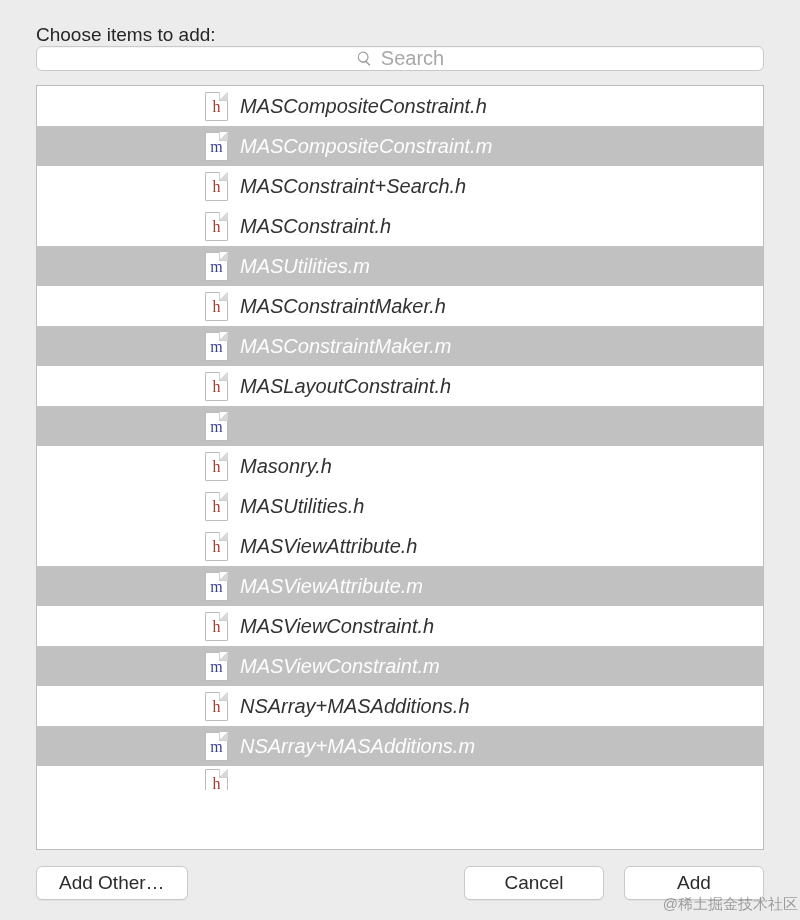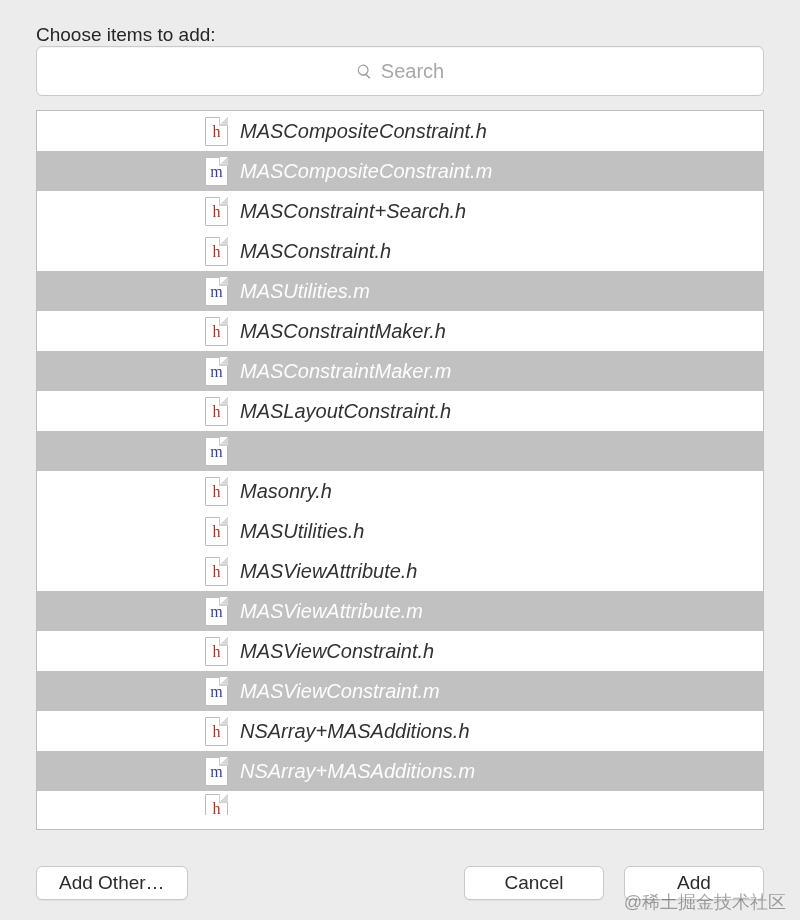--- a/index.html
+++ b/index.html
@@ -22,21 +22,21 @@
       height: 100%;
     }
     .title {
       font-size: 19px;
       color: #262626;
     }
     .search-field {
       display: flex;
       align-items: center;
       justify-content: center;
-      height: 50px;
+      height: 25px;
       background: #fff;
       border: 1px solid #c9c9c9;
       border-radius: 6px;
       box-shadow: inset 0 1px 1px rgba(0,0,0,0.04);
       color: #a8a8a8;
       font-size: 20px;
       margin-bottom: 14px;
       gap: 8px;
     }
     .search-field svg {
@@ -95,44 +95,44 @@
       background: linear-gradient(135deg, #fff 0 50%, #d8d8d8 50% 100%);
       border-left: 1px solid #cfcfcf;
       border-bottom: 1px solid #cfcfcf;
     }
     .file-icon.h { color: #a33a2f; }
     .file-icon.m { color: #3b3f8f; }
     .row .label { white-space: nowrap; font-style: italic; }
     .buttons {
       display: flex;
       align-items: center;
-      padding-top: 36px;
+      padding-top: 16px;
       gap: 20px;
     }
     .spacer { flex: 1; }
     .btn {
       height: 34px;
       min-width: 140px;
       padding: 0 22px;
       background: #fff;
       border: 1px solid #c9c9c9;
       border-radius: 6px;
       font-size: 19px;
       color: #2b2b2b;
       box-shadow: 0 1px 1px rgba(0,0,0,0.05);
       display: inline-flex;
       align-items: center;
       justify-content: center;
       cursor: default;
     }
     .watermark {
       position: absolute;
-      right: 14px;
+      right: 2px;
       bottom: 6px;
-      font-size: 18px;
+      font-size: 15px;
       color: rgba(0,0,0,0.35);
     }
   </style>
 </head>
 <body>
 
 <div class="sheet">
   <div class="title">Choose items to add:</div>
 
   <div class="search-field">

